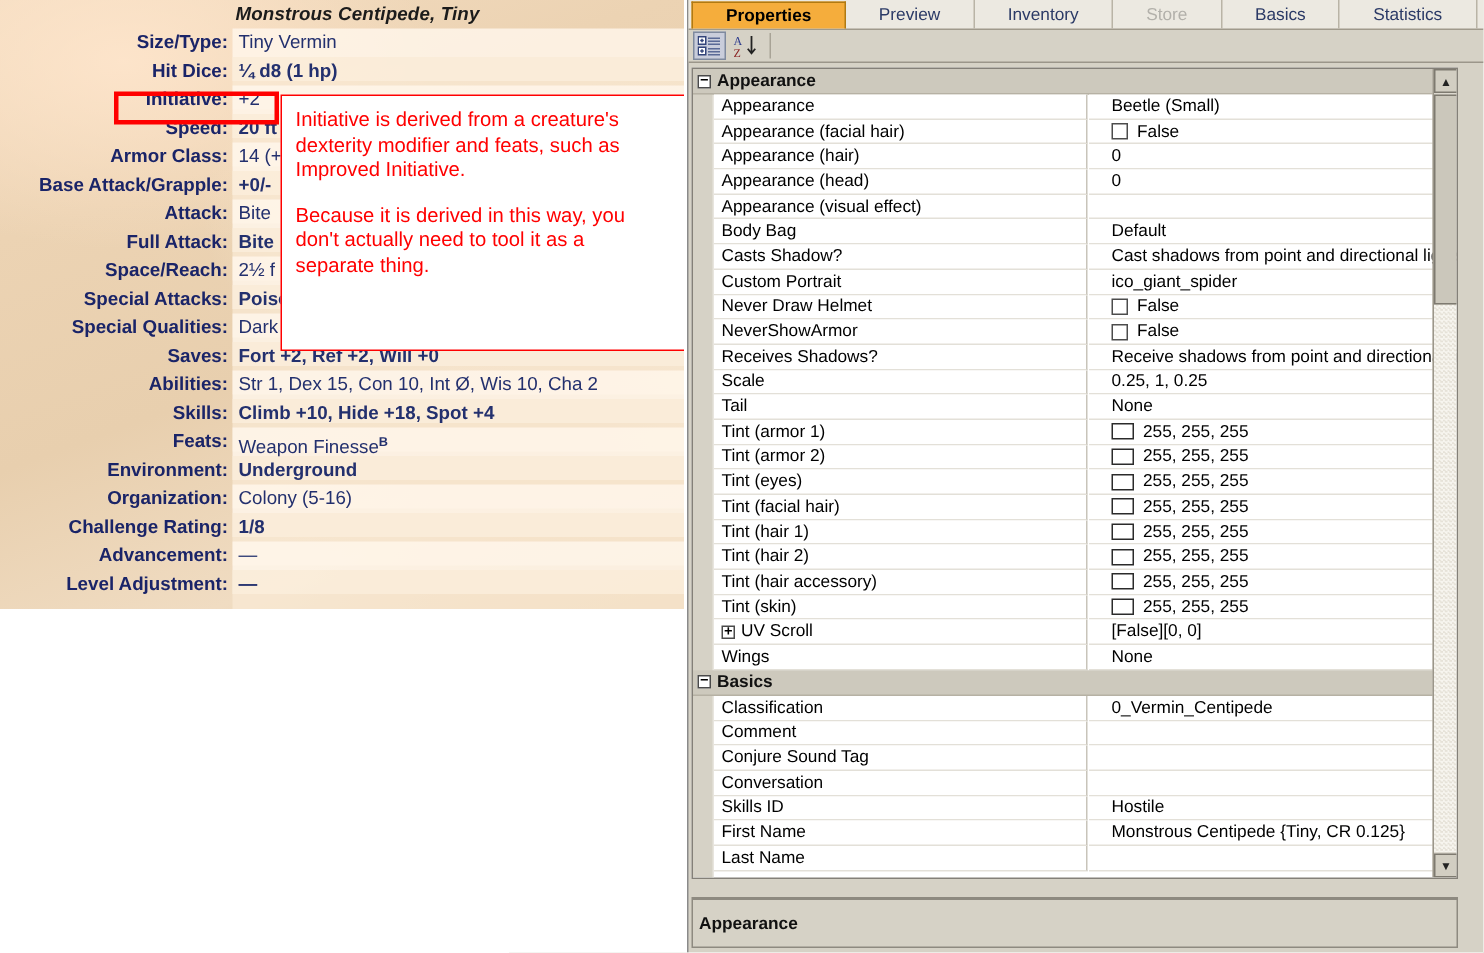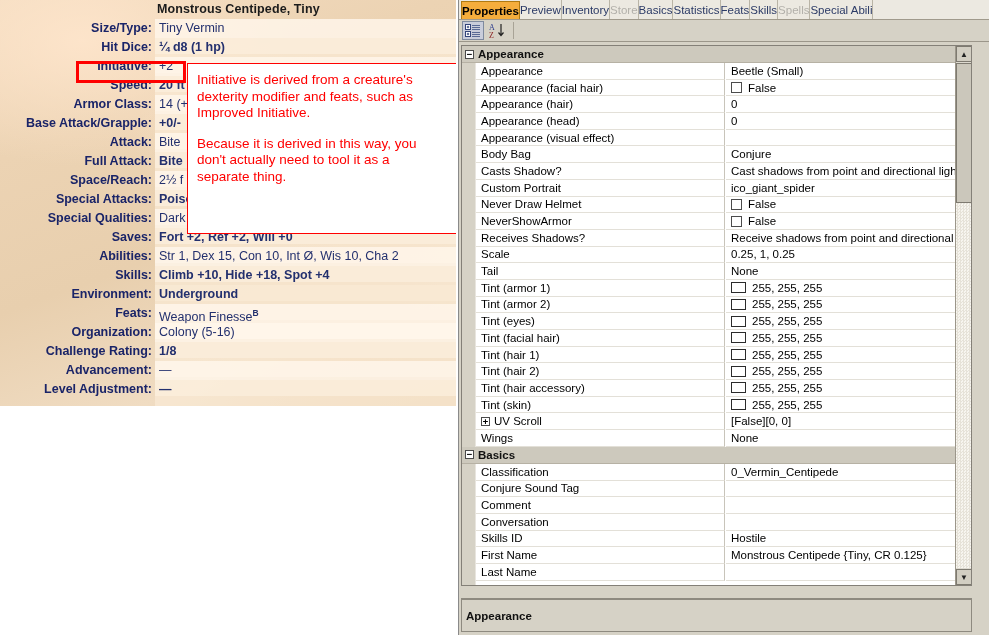--- a/index.html
+++ b/index.html
@@ -21,20 +21,21 @@
       radial-gradient(ellipse 200px 150px at 60% 35%, rgba(255,245,228,.5), rgba(0,0,0,0) 70%),
       linear-gradient(160deg, #f3dcc0 0%, #ecd3b3 28%, #e8cfae 55%, #f0dcc2 80%, #e4c8a4 100%);
     overflow: hidden;
   }
   #sb-rows { position: absolute; left: 0; top: 0; width: 456px; }
   .sb-title {
     height: 19px; line-height: 19px;
     padding-left: 157px;
     font-size: 12.5px; font-weight: bold; color: #1b1b1b;
     letter-spacing: .1px;
+    font-style: italic;
   }
   .sb-row { position: relative; height: 19px; line-height: 19px; font-size: 12.5px; }
   .sb-row .lbl {
     position: absolute; left: 0; top: 0; width: 152px;
     text-align: right; font-weight: bold; color: #1a2468;
     white-space: nowrap; overflow: hidden;
   }
   .sb-row .val {
     position: absolute; left: 155px; top: 0; right: 0; height: 35px;
     padding-left: 4px; color: #23306e; white-space: nowrap; overflow: hidden;
@@ -66,21 +67,21 @@
     background: #d6d2c6; border-left: 1px solid #8a8a8a;
   }
 
   
   #tabstrip {
     position: relative; height: 20px; background: #ece9e1;
     border-bottom: 1px solid #a09a8c;
     display: flex; align-items: stretch; padding-left: 2px;
   }
   .tab {
-    display: flex; align-items: center; padding: 0 0;
+    display: flex; align-items: center; padding: 0 22px;
     font-size: 11.5px; color: #2b3a66; white-space: nowrap;
     border-right: 1px solid #b9b4a6; cursor: default;
   }
   .tab.active {
     background: #f5ad3c; color: #000; font-weight: bold;
     border: 1px solid #b07a12; border-bottom: none; border-right: 1px solid #b07a12;
     margin-top: 1px;
   }
   .tab.disabled { color: #b2b0aa; }
 
@@ -108,21 +109,21 @@
   #gridrows { position: absolute; left: 0; top: 0; width: 509px; }
   .grow { position: relative; height: 16.7px; font-size: 11.5px; color: #000; }
   .grow .gname {
     position: absolute; left: 14px; top: 0; width: 249px; height: 100%;
     display: flex; align-items: center; padding-left: 5px;
     border-bottom: 1px solid #e3e0d8; border-right: 1px solid #c8c4ba;
     background: #ffffff; white-space: nowrap; overflow: hidden;
   }
   .grow .gval {
     position: absolute; left: 264px; top: 0; right: 0; height: 100%;
-    display: flex; align-items: center; padding-left: 5px;
+    display: flex; align-items: center; padding-left: 15px;
     border-bottom: 1px solid #e3e0d8; background: #ffffff;
     white-space: nowrap; overflow: hidden;
   }
   .grow.cat { height: 17px; background: #cdc9bd; }
   .grow.cat .catbar {
     position: absolute; left: 0; top: 0; right: 0; height: 100%;
     display: flex; align-items: center;
     background: #cdc9bd; border-bottom: 1px solid #b6b1a4;
     font-weight: bold; font-size: 11.5px; color: #111;
   }
@@ -229,27 +230,27 @@
           <div class="val"><span>Fort +2, Ref +2, Will +0</span></div>
         </div>
         <div class="sb-row odd">
           <div class="lbl">Abilities:</div>
           <div class="val"><span>Str 1, Dex 15, Con 10, Int Ø, Wis 10, Cha 2</span></div>
         </div>
         <div class="sb-row even">
           <div class="lbl">Skills:</div>
           <div class="val"><span>Climb +10, Hide +18, Spot +4</span></div>
         </div>
+        <div class="sb-row odd">
+          <div class="lbl">Feats:</div>
+          <div class="val"><span>Weapon Finesse</span><sup>B</sup></div>
+        </div>
         <div class="sb-row even">
           <div class="lbl">Environment:</div>
           <div class="val"><span>Underground</span></div>
-        </div>
-        <div class="sb-row odd">
-          <div class="lbl">Feats:</div>
-          <div class="val"><span>Weapon Finesse</span><sup>B</sup></div>
         </div>
         <div class="sb-row odd">
           <div class="lbl">Organization:</div>
           <div class="val"><span>Colony (5-16)</span></div>
         </div>
         <div class="sb-row even">
           <div class="lbl">Challenge Rating:</div>
           <div class="val"><span>1/8</span></div>
         </div>
         <div class="sb-row odd">
@@ -354,21 +355,21 @@
             </div>
             <div class="gval">
               <span></span>
             </div>
           </div>
           <div class="grow">
             <div class="gname">
               <span>Body Bag</span>
             </div>
             <div class="gval">
-              <span>Conjure</span>
+              <span>Default</span>
             </div>
           </div>
           <div class="grow">
             <div class="gname">
               <span>Casts Shadow?</span>
             </div>
             <div class="gval">
               <span>Cast shadows from point and directional lights</span>
             </div>
           </div>
@@ -520,29 +521,29 @@
           <div class="grow">
             <div class="gname">
               <span>Classification</span>
             </div>
             <div class="gval">
               <span>0_Vermin_Centipede</span>
             </div>
           </div>
           <div class="grow">
             <div class="gname">
+              <span>Comment</span>
+            </div>
+            <div class="gval">
+              <span></span>
+            </div>
+          </div>
+          <div class="grow">
+            <div class="gname">
               <span>Conjure Sound Tag</span>
-            </div>
-            <div class="gval">
-              <span></span>
-            </div>
-          </div>
-          <div class="grow">
-            <div class="gname">
-              <span>Comment</span>
             </div>
             <div class="gval">
               <span></span>
             </div>
           </div>
           <div class="grow">
             <div class="gname">
               <span>Conversation</span>
             </div>
             <div class="gval">

